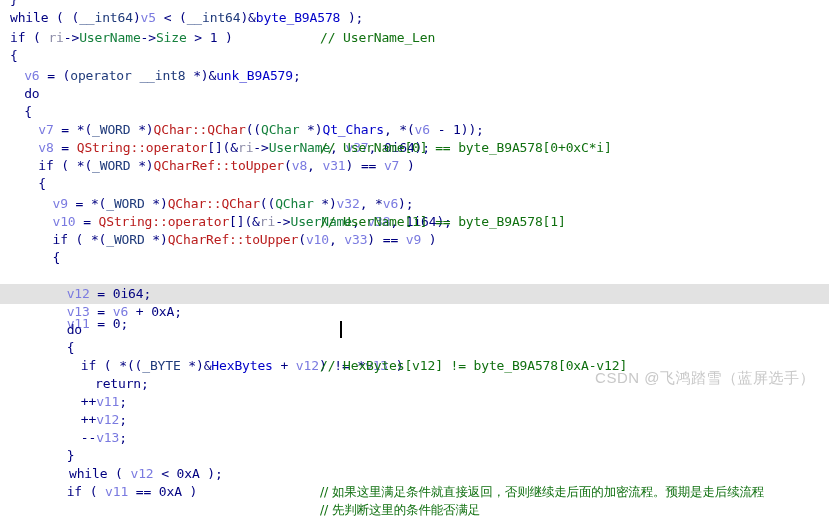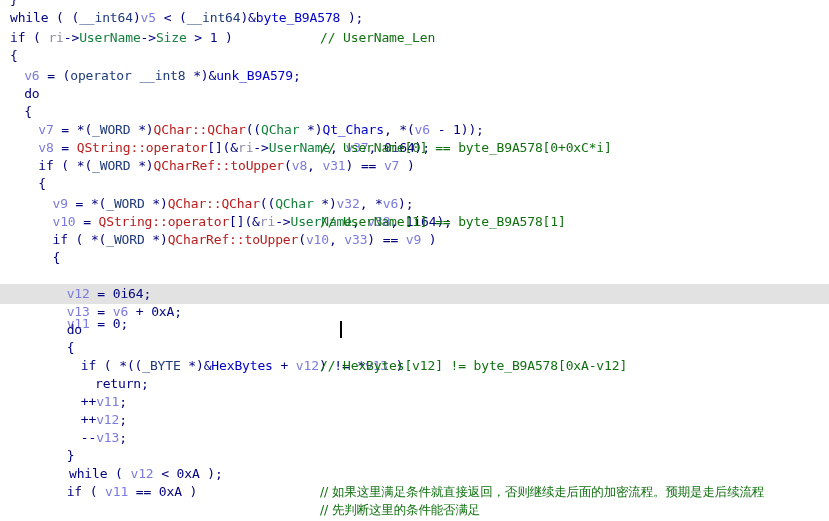--- a/index.html
+++ b/index.html
@@ -112,13 +112,14 @@
       <div class="code-line" style="top: 392px;"><span class="line-text" style="left: 80.8px;"><span class="punc">++</span><span class="var">v11</span><span class="punc">;</span></span></div>
       <div class="code-line" style="top: 410px;"><span class="line-text" style="left: 80.8px;"><span class="punc">++</span><span class="var">v12</span><span class="punc">;</span></span></div>
       <div class="code-line" style="top: 428px;"><span class="line-text" style="left: 80.8px;"><span class="punc">--</span><span class="var">v13</span><span class="punc">;</span></span></div>
       <div class="code-line" style="top: 446px;"><span class="line-text" style="left: 66.64px;"><span class="punc">}</span></span></div>
       <div class="code-line" style="top: 464px;"><span class="line-text" style="left: 69px;"><span class="kw">while</span> <span class="punc">(</span> <span class="var">v12</span> <span class="punc">&lt;</span> <span class="num">0xA</span> <span class="punc">);</span></span></div>
       <div class="code-line" style="top: 482px;"><span class="line-text" style="left: 66.64px;"><span class="kw">if</span> <span class="punc">(</span> <span class="var">v11</span> <span class="punc">==</span> <span class="num">0xA</span> <span class="punc">)</span></span><span class="line-comment" style="left: 320px; font-family: &quot;DejaVu Sans&quot;, &quot;Liberation Sans&quot;, sans-serif; font-size: 12.5px;">// 如果这里满足条件就直接返回，否则继续走后面的加密流程。预期是走后续流程</span></div>
       <div class="code-line" style="top: 500px;"><span class="line-comment" style="left: 320px; font-family: &quot;DejaVu Sans&quot;, &quot;Liberation Sans&quot;, sans-serif; font-size: 12.5px;">// 先判断这里的条件能否满足</span></div>
       <div class="code-line" style="top: 518px;"><span class="line-text" style="left: 80.8px;"><span class="kw">return</span> <span class="num">0xE7i64</span><span class="punc">;</span></span></div>
     </div>
   <div id="caret" style="left: 340px; top: 321px; height: 17px;"></div>
+  <div id="watermark">CSDN @飞鸿踏雪（蓝屏选手）</div>
 </div>
 
 </body></html>

